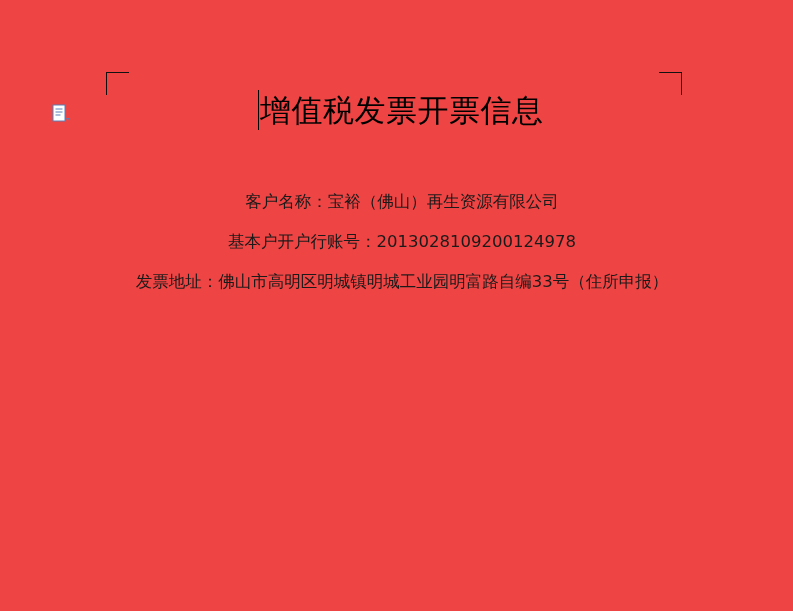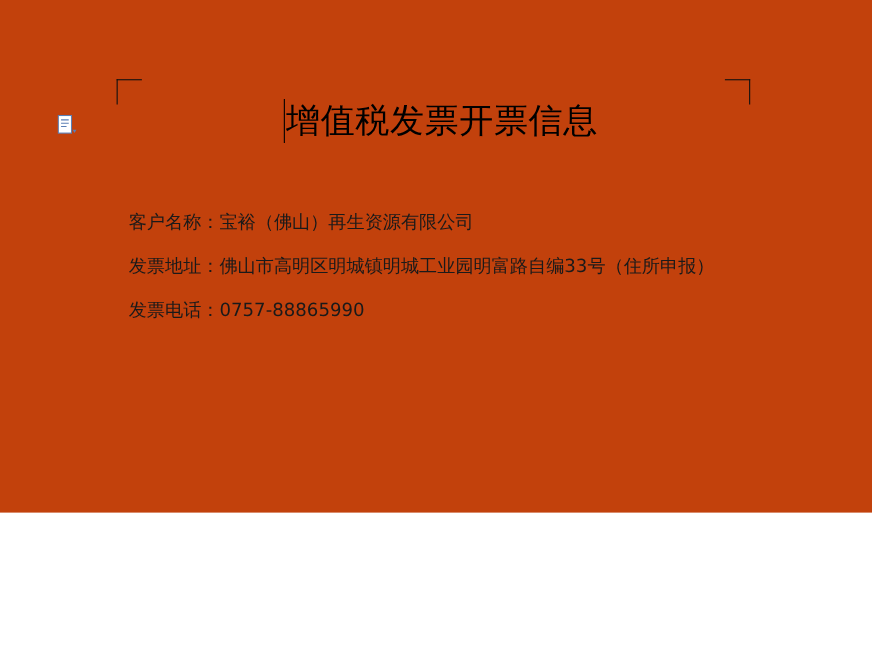--- a/index.html
+++ b/index.html
@@ -13,22 +13,22 @@
     font-family: "Liberation Serif", serif;
     position: relative;
     overflow: hidden;
   }
 
   .page {
     position: absolute;
     left: 0;
     top: 0;
     width: 793px;
-    height: 466px;
-    background: #c2410c;
+    height: 611px;
+    background: #ef4444;
   }
 
   
   .crop-mark {
     position: absolute;
     width: 22px;
     height: 22px;
   }
   .crop-mark.tl {
     left: 106px;
@@ -85,20 +85,21 @@
     width: 570px;
   }
 
   .body-line {
     font-family: "DejaVu Sans", sans-serif;
     font-size: 16.5px;
     line-height: 40px;
     color: #1a1a1a;
     white-space: pre-wrap;
     word-break: break-all;
+    text-align: center;
   }
 </style>
 </head>
 <body>
 
 <div class="page">
 
   <div class="crop-mark tl"></div>
   <div class="crop-mark tr"></div>
 
@@ -112,17 +113,17 @@
     </svg>
   </div>
 
   <div class="title-row">
     <span class="caret"></span>
     <div class="doc-title">增值税发票开票信息</div>
   </div>
 
   <div class="body-block">
     <div class="body-line">客户名称：宝裕（佛山）再生资源有限公司</div>
+    <div class="body-line">基本户开户行账号：2013028109200124978</div>
     <div class="body-line">发票地址：佛山市高明区明城镇明城工业园明富路自编33号（住所申报）</div>
-    <div class="body-line">发票电话：0757-88865990</div>
   </div>
 
 </div>
 
 </body></html>

